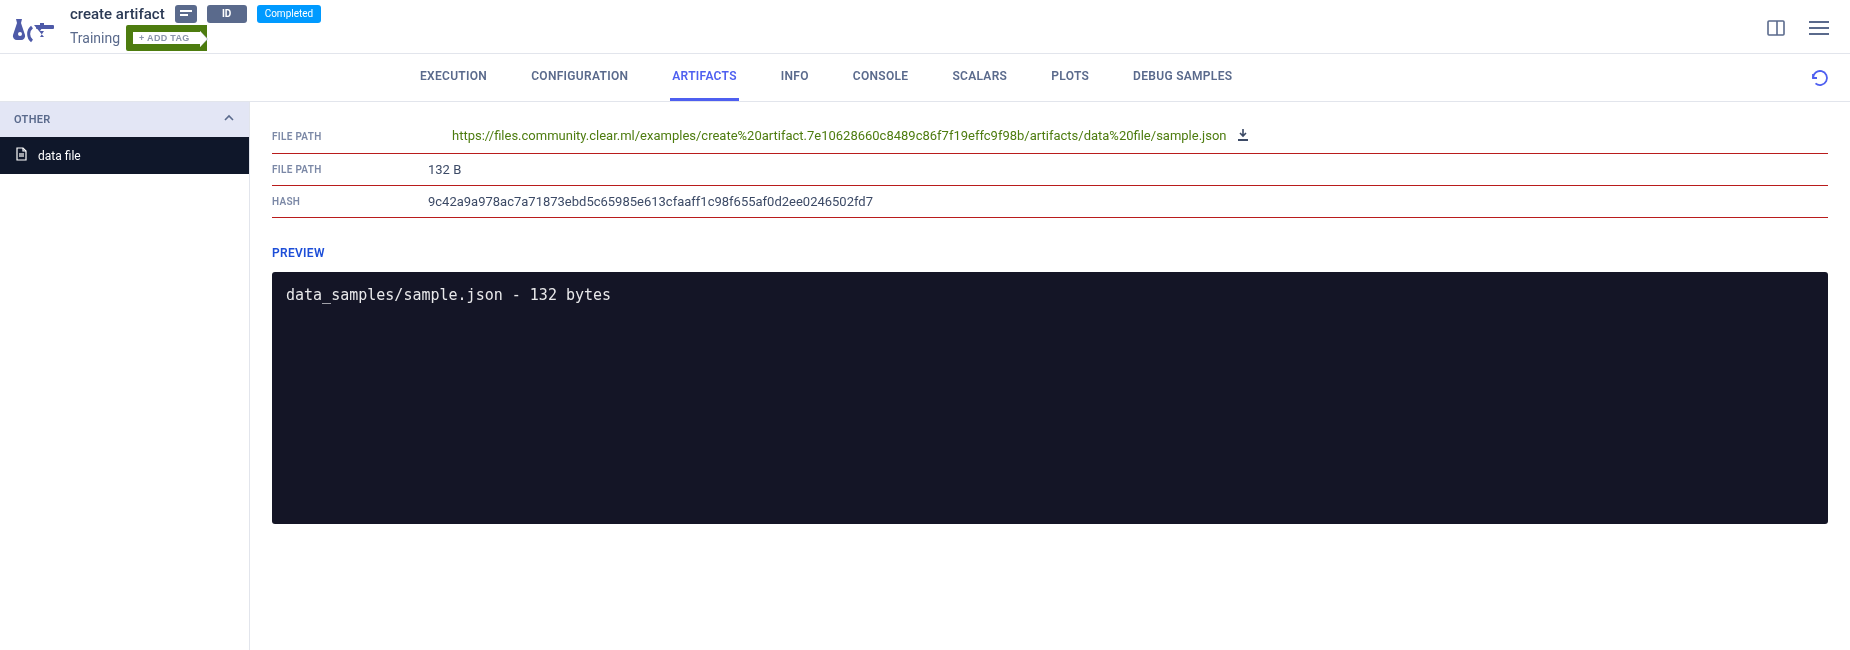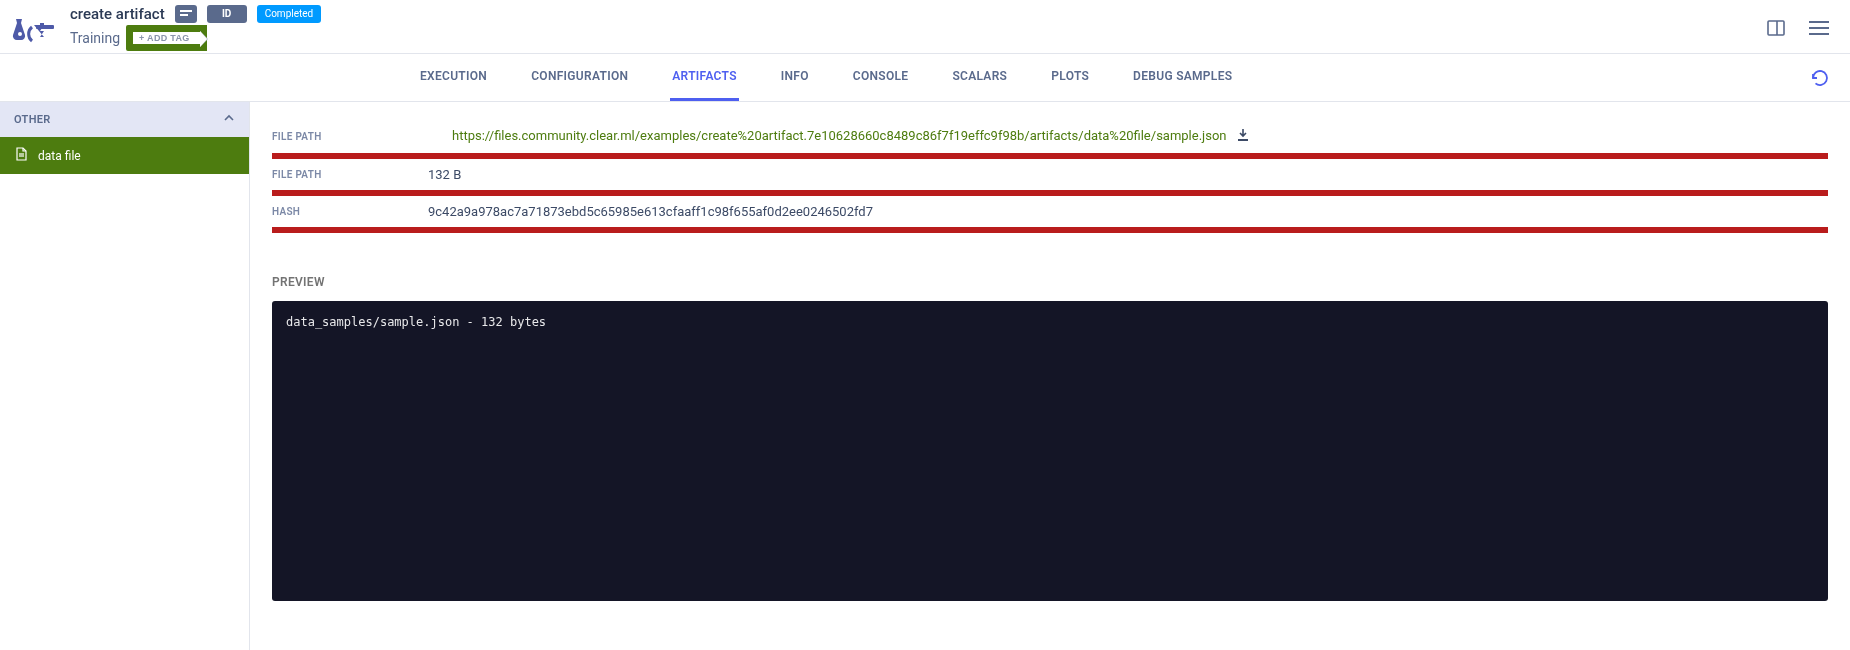--- a/index.html
+++ b/index.html
@@ -74,40 +74,40 @@
   }
   .sidebar-section-header {
     background:#e3e6f5; color:#5a6a8c; font-size:11px; font-weight:600;
     padding:10px 14px; display:flex; justify-content:space-between; align-items:center;
     letter-spacing:0.3px;
   }
   .sidebar-item {
     display:flex; align-items:center; gap:10px; padding:10px 14px; font-size:12px;
     cursor:pointer;
   }
-  .sidebar-item.active { background:#4d7c0f; color:#fff; }
+  .sidebar-item.active { background:#0f172a; color:#fff; }
 
   .content { flex:1; padding:18px 22px; overflow:auto; }
 
   .kv-row {
     display:flex; align-items:center; gap:10px;
-    border-bottom:6px solid #b91c1c; padding:8px 0;
+    border-bottom:1px solid #b91c1c; padding:8px 0;
   }
   .kv-label {
     width:146px; flex-shrink:0; font-size:10px; font-weight:600; color:#7b88a6;
     letter-spacing:0.3px;
   }
   .kv-value { font-size:13px; color:#3c4a66; word-break:break-all; }
   .kv-link { color:#4d7c0f;padding-left:24px; }
 
-  .preview-label { font-size:12px; font-weight:600; color:#737373; margin-top:42px; margin-bottom:12px; letter-spacing:0.3px; }
+  .preview-label { font-size:12px; font-weight:600; color:#1d4ed8; margin-top:28px; margin-bottom:12px; letter-spacing:0.3px; }
 
   .preview-box {
     background:#141526; color:#e8e8ea; font-family:"Menlo","Consolas",monospace;
-    font-size:12px; padding:14px; border-radius:3px; height:300px; white-space:pre;
+    font-size:15px; padding:14px; border-radius:3px; height:252px; white-space:pre;
   }
 </style>
 </head>
 <body>
 
 <div class="header">
   <div class="header-left">
     <div class="logo-wrap">
       <svg width="44" height="30" viewBox="0 0 44 30">
         <g fill="#4e5aa8">

